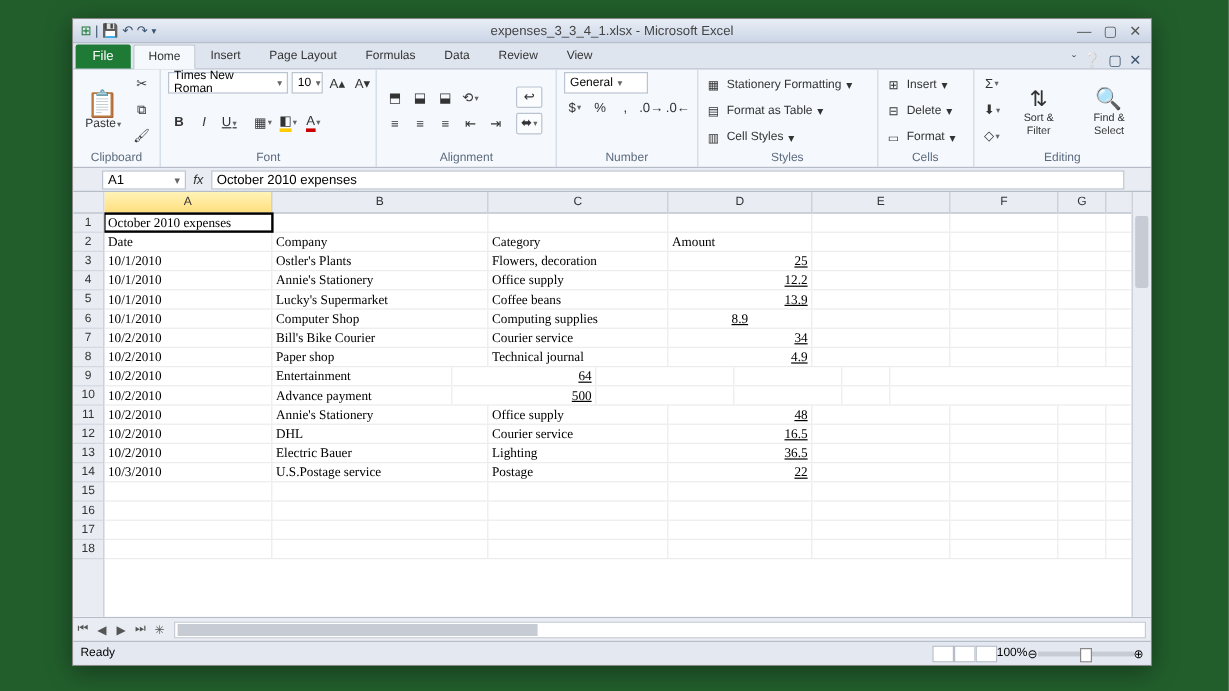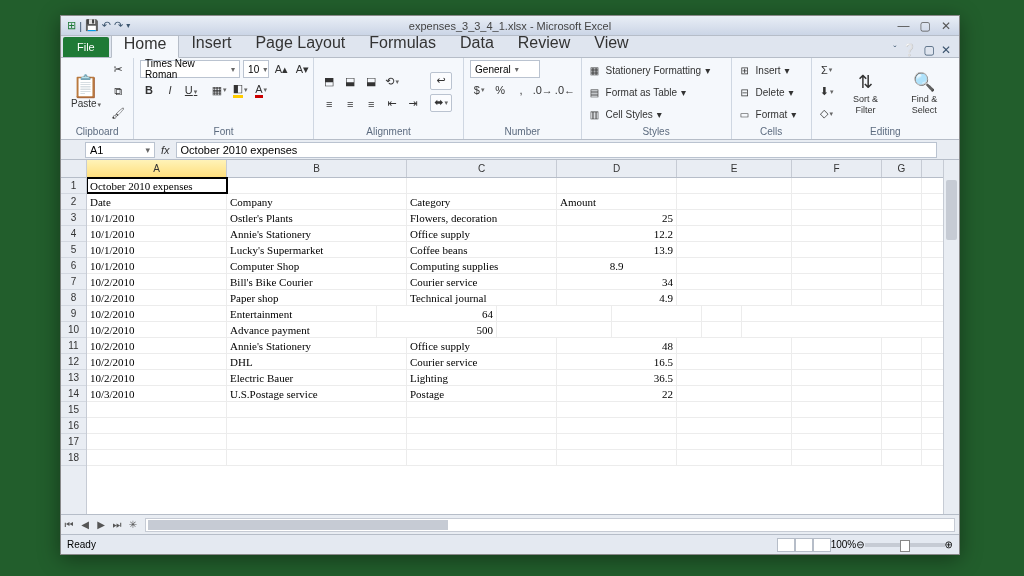--- a/index.html
+++ b/index.html
@@ -6,21 +6,21 @@
 body { background: #225e2c; width: 1024px; height: 576px; overflow: hidden; position: relative; }
 .window { position: absolute; left: 60px; top: 15px; width: 900px; height: 540px; background: #dfe5ef; border: 1px solid #888; box-shadow: 0 4px 20px rgba(0,0,0,.4); display: flex; flex-direction: column; }
 .titlebar { height: 20px; background: linear-gradient(#e9eef6,#cbd5e6); display: flex; align-items: center; font-size: 11px; color: #444; border-bottom: 1px solid #b6bdc8; position: relative; }
 .qat { display: flex; align-items: center; gap: 3px; padding: 0 6px; }
 .qat span { font-size: 11px; color: #3b546e; cursor: pointer; }
 .windowtitle { position: absolute; left: 50%; transform: translateX(-50%); }
 .winctl { margin-left: auto; display: flex; gap: 10px; padding-right: 8px; }
 .winctl span { font-size: 12px; color: #555; cursor: pointer; }
 .tabs { height: 22px; display: flex; align-items: flex-end; background: #dfe5ef; padding-left: 2px; border-bottom: 1px solid #b6bdc8; }
 .file-tab { background: #1f7a36; color: #fff; padding: 4px 14px; font-size: 11px; border-radius: 2px 2px 0 0; margin-right: 2px; cursor: pointer; }
-.tab { padding: 4px 12px; font-size: 16px; color: #333; cursor: pointer; margin-top: 48px; }
+.tab { padding: 4px 12px; font-size: 10px; color: #333; cursor: pointer; margin-top: 48px; }
 .tab.active { background: #f5f8fc; border: 1px solid #b6bdc8; border-bottom: 1px solid #f5f8fc; border-radius: 2px 2px 0 0; margin-bottom: -1px; }
 .tabtools { margin-left: auto; display: flex; gap: 6px; padding-right: 8px; align-items: center; }
 .tabtools span { font-size: 12px; color: #3b546e; cursor: pointer; }
 .ribbon { height: 82px; background: #f5f8fc; border-bottom: 1px solid #b6bdc8; display: flex; }
 .group { border-right: 1px solid #cfd7e2; padding: 2px 6px 0 6px; display: flex; flex-direction: column; }
 .groupbody { flex: 1; display: flex; align-items: center; gap: 4px; }
 .grouplabel { font-size: 10px; color: #5c6b7f; text-align: center; padding: 1px 0 2px; position: relative; }
 .bigbtn { text-align: center; font-size: 10px; color: #333; padding: 2px 4px; cursor: pointer; }
 .bigbtn .ico { font-size: 22px; display: block; line-height: 22px; }
 .minigrid { display: grid; grid-auto-rows: 20px; gap: 2px; }
@@ -40,21 +40,21 @@
 .rowhdr-col { width: 26px; background: #e9edf3; border-right: 1px solid #c6cbd4; }
 .corner { height: 18px; border-bottom: 1px solid #b6bdc8; background: #e9edf3; }
 .rowhdr { height: 16px; border-bottom: 1px solid #d3d8e0; font-size: 10px; color: #333; text-align: center; line-height: 16px; }
 .cols { flex: 1; overflow: hidden; position: relative; }
 .colhdr-row { height: 18px; display: flex; background: #e9edf3; border-bottom: 1px solid #b6bdc8; }
 .colhdr { border-right: 1px solid #c6cbd4; font-size: 10px; text-align: center; line-height: 18px; color: #333; }
 .colhdr.sel { background: linear-gradient(#fff3b8,#ffdf7e); }
 .datarow { height: 16px; display: flex; border-bottom: 1px solid #ececec; }
 .cell { border-right: 1px solid #ececec; font-size: 11px; padding: 0 3px; line-height: 16px; font-family: "Times New Roman", serif; overflow: hidden; white-space: nowrap; }
 .cell.firstsel { outline: 2px solid #000; outline-offset: -1px; overflow: visible; position: relative; z-index: 2; }
-.num { text-align: right; }
+.num { text-align: right; text-decoration: underline; }
 .vscroll { width: 16px; background: #e9edf3; border-left: 1px solid #c6cbd4; position: relative; }
 .vscroll .thumb { position: absolute; top: 20px; left: 2px; right: 2px; height: 60px; background: #c6cbd4; border-radius: 2px; }
 .sheetbar { height: 20px; background: #e9edf3; border-top: 1px solid #b6bdc8; display: flex; align-items: center; font-size: 10px; }
 .navbtn { width: 16px; text-align: center; color: #555; cursor: pointer; }
 .sheet-tab { padding: 2px 10px; border: 1px solid #b6bdc8; background: #fff; border-bottom: none; margin-right: -1px; cursor: pointer; }
 .sheet-tab.inactive { background: #e9edf3; }
 .hscroll { flex: 1; margin: 0 4px; height: 14px; background: #fff; border: 1px solid #c6cbd4; position: relative; }
 .hscroll .thumb { position: absolute; left: 2px; top: 1px; bottom: 1px; width: 300px; background: #c6cbd4; }
 .statusbar { height: 20px; background: #e4e9f1; border-top: 1px solid #b6bdc8; display: flex; align-items: center; font-size: 10px; padding: 0 6px; gap: 8px; }
 .viewbtn { width: 18px; height: 14px; border: 1px solid #b6bdc8; background: #fff; cursor: pointer; }
@@ -115,21 +115,21 @@
         <div class="minigrid">
           <span class="iconbtn">✂</span>
           <span class="iconbtn">⧉</span>
           <span class="iconbtn">🖌</span>
         </div>
       </div>
       <div class="grouplabel">Clipboard</div>
     </div>
 
     <div class="group" style="min-width:180px">
-      <div class="groupbody" style="flex-direction:column;align-items:flex-start;gap:3px">
+      <div class="groupbody" style="flex-direction:column;align-items:flex-start;gap:15px">
         <div class="row">
           <span class="dd" style="width:100px">Times New Roman</span>
           <span class="dd" style="width:26px">10</span>
           <span class="iconbtn">A▴</span>
           <span class="iconbtn">A▾</span>
         </div>
         <div class="row">
           <span class="iconbtn" style="font-weight:bold">B</span>
           <span class="iconbtn" style="font-style:italic">I</span>
           <span class="iconbtn" style="text-decoration:underline">

